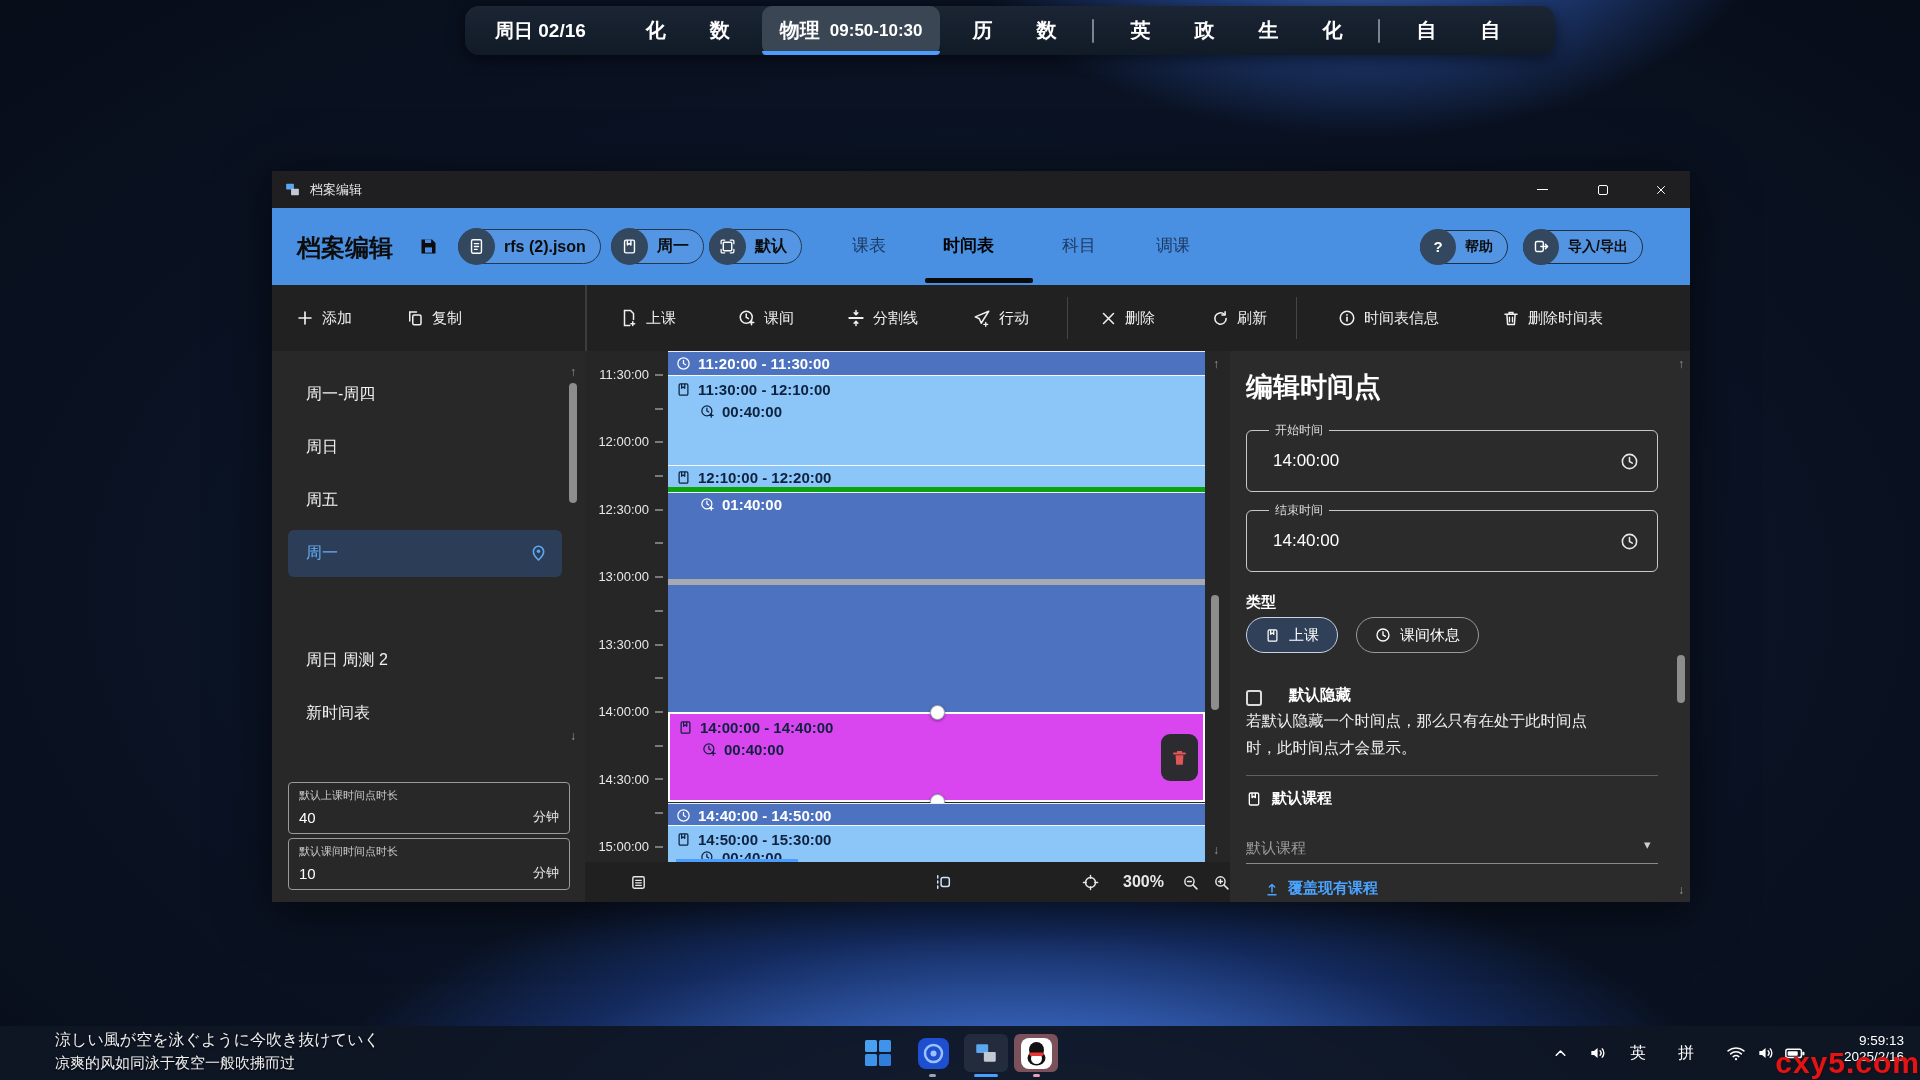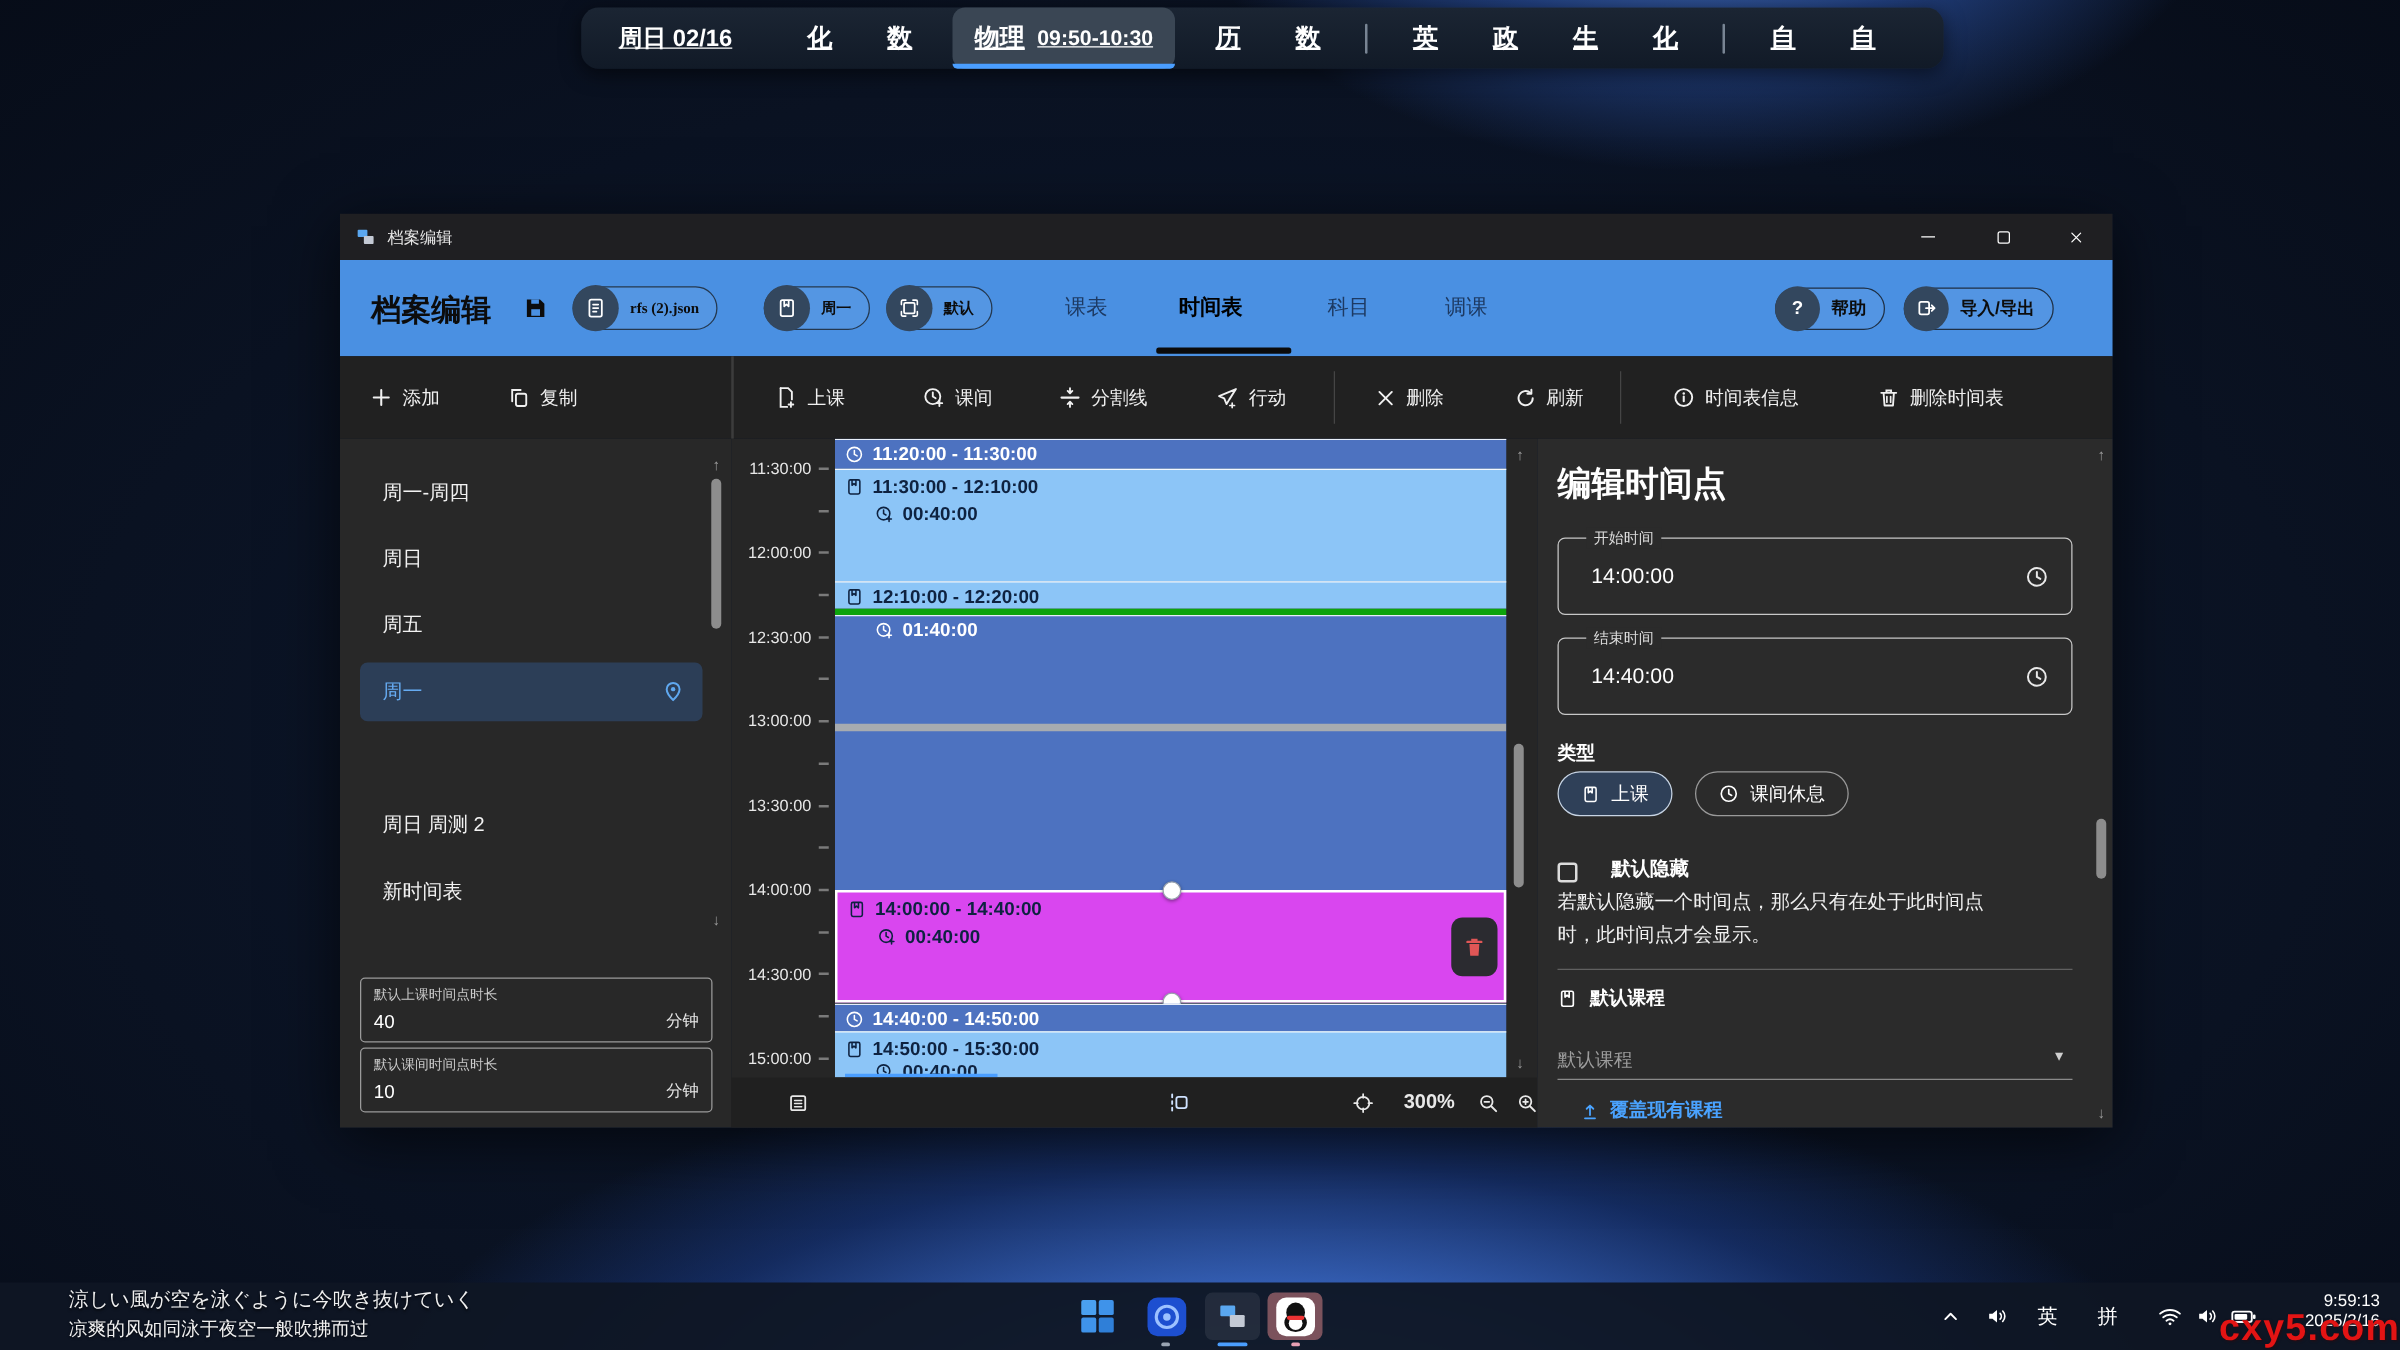--- a/index.html
+++ b/index.html
@@ -12,21 +12,21 @@
 #wallpaper { position:absolute; inset:0;
   background:
     radial-gradient(ellipse 620px 360px at 71% -10%, rgba(95,145,225,.9) 0%, rgba(48,92,185,.6) 38%, rgba(20,40,90,0) 68%),
     radial-gradient(ellipse 980px 430px at 53% 108%, rgba(125,172,240,.95) 0%, rgba(62,112,212,.85) 30%, rgba(28,62,142,.55) 55%, rgba(8,16,36,0) 75%),
     radial-gradient(ellipse 1500px 900px at 50% 55%, #0d1930 0%, #0a1222 60%, #060b16 100%);
 }
 
 
 #schedbar { left:465px; top:6px; width:1090px; height:49px; border-radius:14px;
   background:linear-gradient(180deg,#1b2533,#111a27); box-shadow:0 4px 16px rgba(0,0,0,.55);
-  display:flex; align-items:center; color:#fff; padding:0 30px;text-decoration:underline; }
+  display:flex; align-items:center; color:#fff; padding:0 30px; }
 #schedbar .date { font-size:19px; font-weight:700; margin-right:38px; white-space:nowrap; }
 #schedbar .subj { font-size:20px; font-weight:700; margin:0 22px; }
 #schedbar .sep { width:2px; height:24px; background:#8a96a6; border-radius:1px; margin:0 14px; opacity:.85; }
 #schedbar .cur { position:relative; display:flex; align-items:center; gap:10px;
   background:#3a4654; border-radius:10px; padding:0 18px; height:49px; margin:0 10px; }
 #schedbar .cur .subj { margin:0; }
 #schedbar .cur .time { font-size:17px; font-weight:600; }
 #schedbar .cur .prog { position:absolute; left:0; right:0; bottom:0; height:4px;
   background:#4a9eff; border-radius:0 0 10px 10px; }
 
@@ -36,21 +36,21 @@
 #titlebar .ticon { margin-left:12px; }
 #titlebar .ttext { color:#e8e8e8; font-size:13px; margin-left:9px; }
 .wbtn { position:absolute; top:0; width:46px; height:37px; display:flex; align-items:center; justify-content:center; color:#fff; }
 
 #appheader { left:0; top:37px; width:1418px; height:77px; background:#4a90e2; }
 #appheader .big { position:absolute; left:25px; top:24px; font-size:24px; font-weight:700; color:#0c0c0c; }
 .chip { position:absolute; top:21px; height:35px; border:1.5px solid #24384f; border-radius:18px;
   display:flex; align-items:center; background:rgba(255,255,255,.06); padding-right:14px; }
 .chip .cic { width:37px; height:37px; margin:-1px 0 0 -1px; border-radius:50%; background:#33475e;
   display:flex; align-items:center; justify-content:center; color:#fff; }
-.chip .clabel { font-size:12px; color:#0c0c0c; margin-left:9px; font-weight:600; white-space:nowrap;font-family:Liberation Serif, serif; }
+.chip .clabel { font-size:16px; color:#0c0c0c; margin-left:9px; font-weight:600; white-space:nowrap; }
 .tab { position:absolute; top:26px; font-size:17px; color:#1d3a63; }
 .tab.active { color:#000; font-weight:700; }
 #tab-underline { position:absolute; left:653px; top:70px; width:108px; height:5px; background:#0b0b0b; border-radius:2px; }
 .hpill { position:absolute; top:22px; height:34px; border:1.5px solid #1e2f44; border-radius:17px;
   display:flex; align-items:center; padding-right:14px; background:rgba(255,255,255,.05); }
 .hpill .cic { width:36px; height:36px; margin:-1px 0 0 -1px; border-radius:50%; background:#33475e;
   display:flex; align-items:center; justify-content:center; color:#fff; font-weight:700; font-size:15px; }
 .hpill .clabel { font-size:14px; font-weight:700; color:#0c0c0c; margin-left:9px; white-space:nowrap; }
 
 

